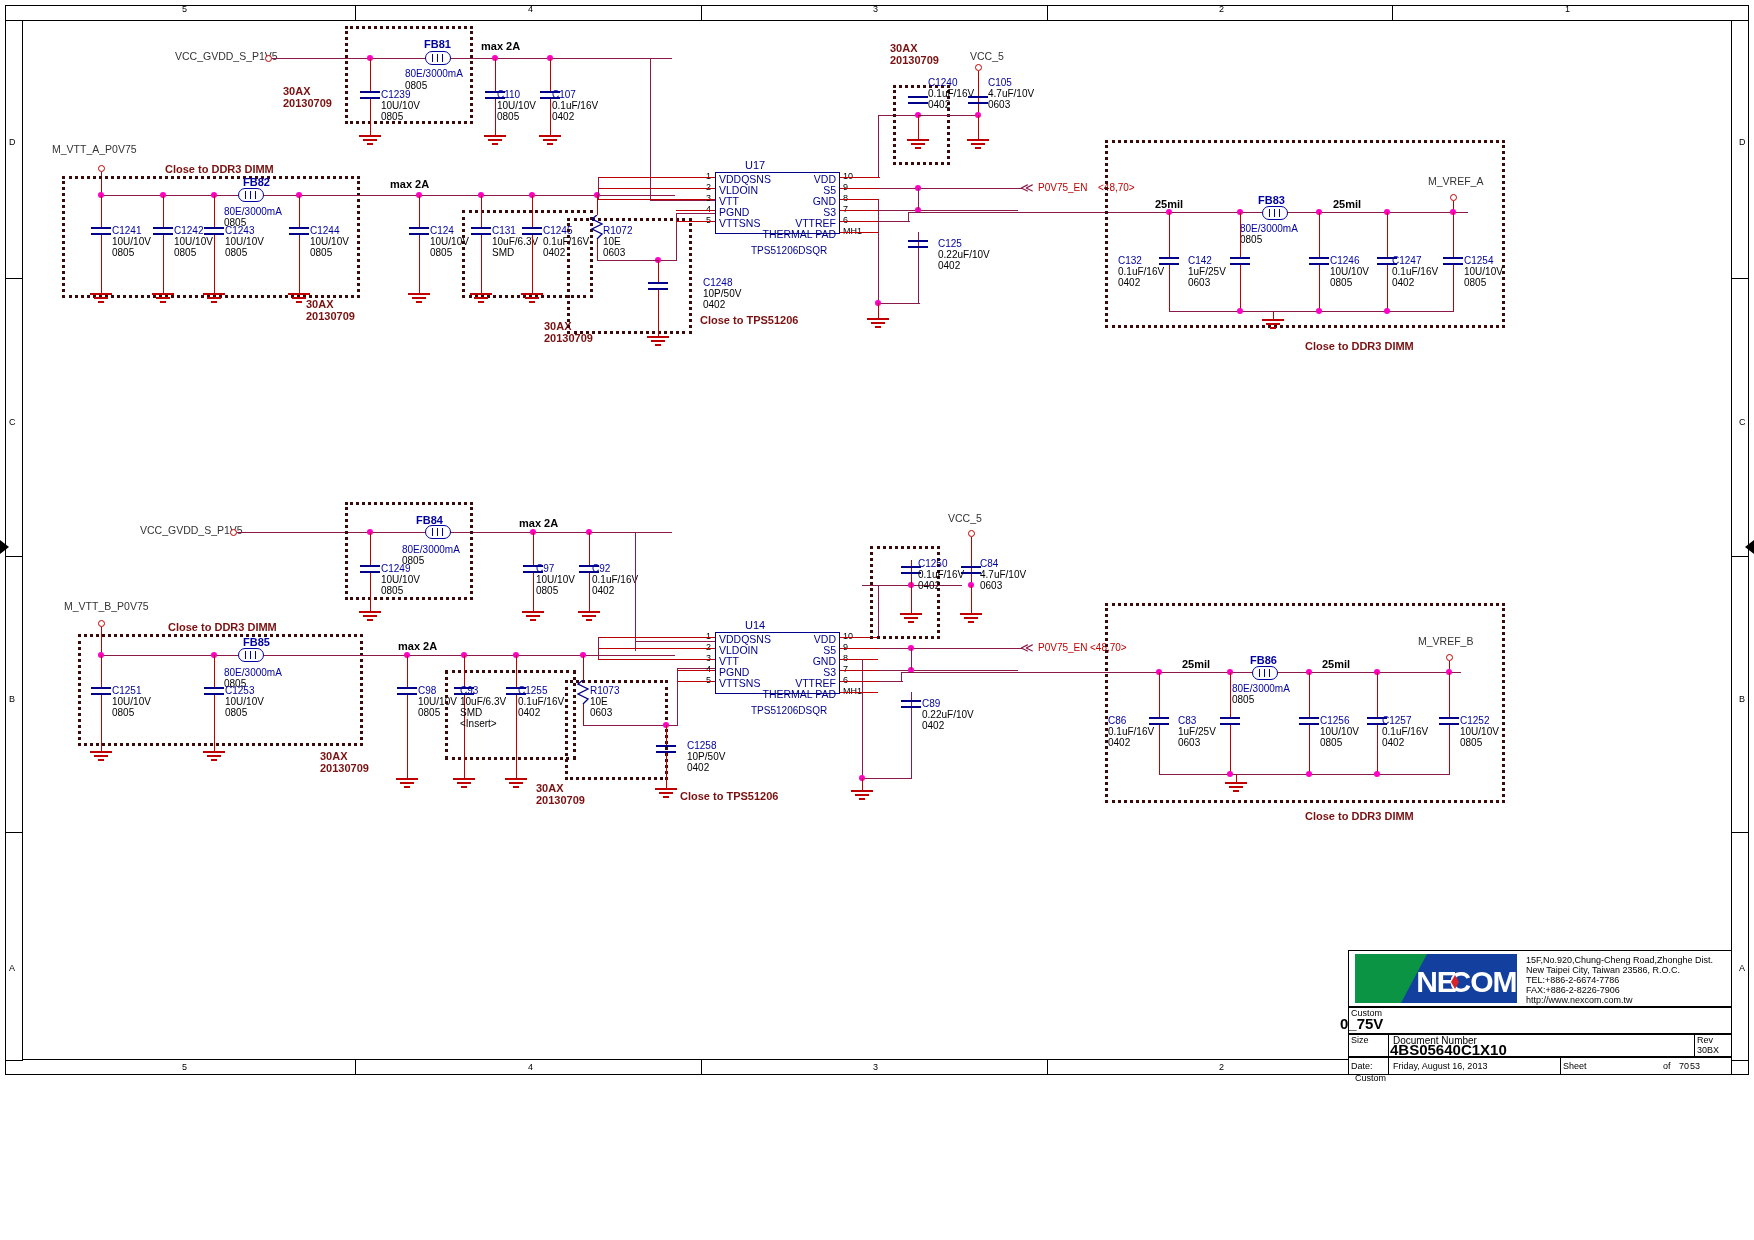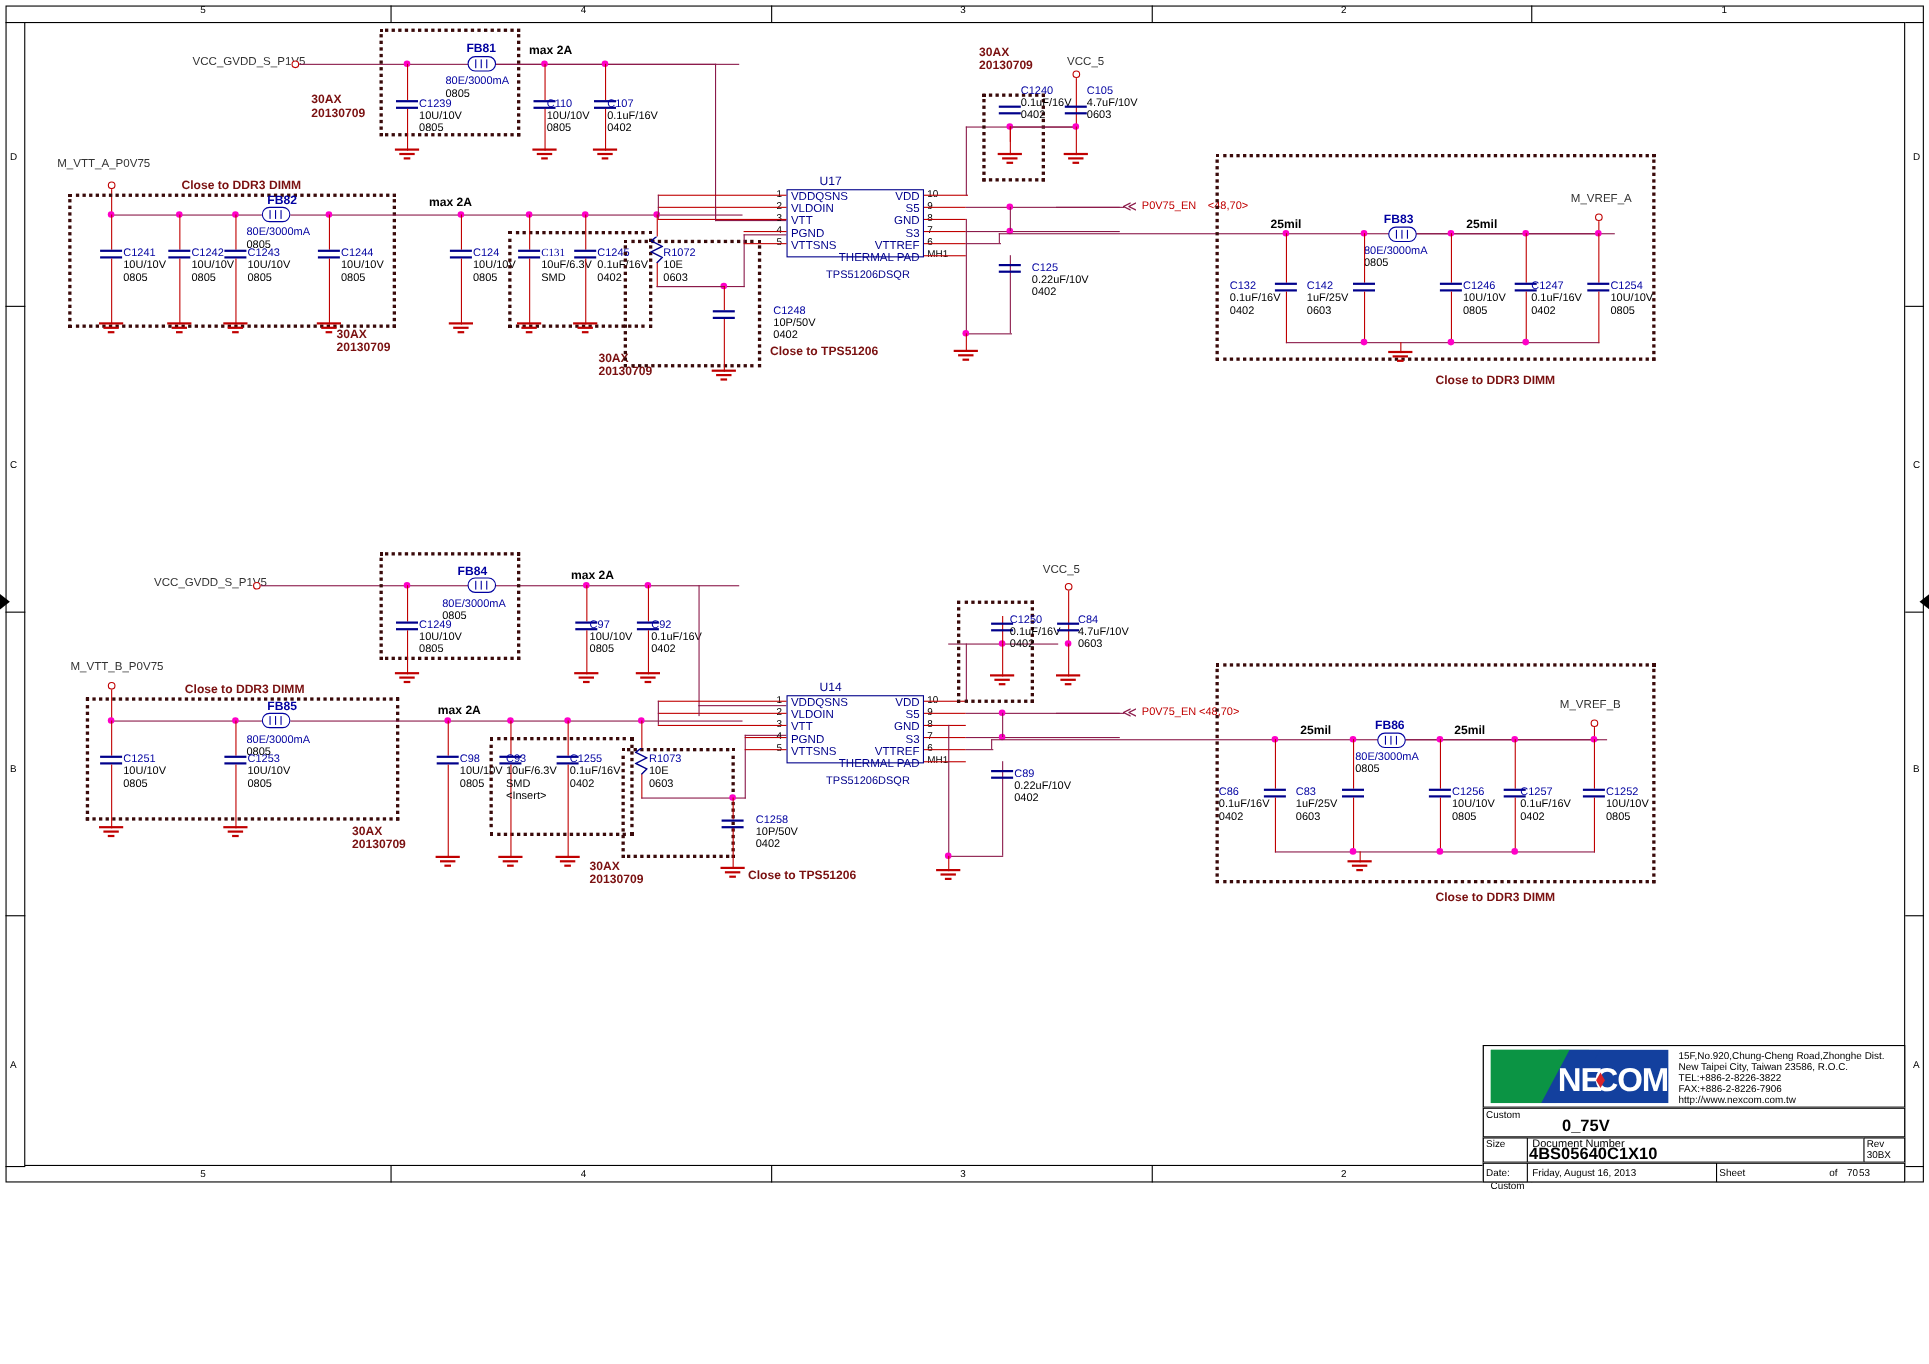--- a/index.html
+++ b/index.html
@@ -306,21 +306,21 @@
   <div class="cap" style="left:471px;top:227px;">
       <div class="p1"></div>
       <div class="p2"></div>
     </div>
   <div class="wr wrv" style="left:481px;top:235px;height:60px;"></div>
   <div class="gnd" style="left:470px;top:293px;">
     <b style="top:0;left:0;width:22px;height:1.6px"></b>
       <b style="top:4px;left:4px;width:14px;height:1.6px"></b>
       <b style="top:8px;left:8px;width:6px;height:1.6px"></b>
   </div>
-  <div class="lbl lbl-blue" style="left:492px;top:225px;font-family:Liberation Serif, serif;">C131</div>
+  <div class="lbl lbl-blue" style="left:492px;top:225px;">C131</div>
   <div class="lbl" style="left:492px;top:236px;">10uF/6.3V</div>
   <div class="lbl" style="left:492px;top:247px;">SMD</div>
 
   <div class="jd" style="left:529px;top:192px;"></div>
   <div class="wr wrv" style="left:532px;top:195px;height:32px;"></div>
   <div class="cap" style="left:522px;top:227px;">
       <div class="p1"></div>
       <div class="p2"></div>
     </div>
   <div class="wr wrv" style="left:532px;top:235px;height:60px;"></div>
@@ -998,27 +998,27 @@
       <polygon points="0,0 90,0 60,49 0,49" fill="#0B9444"></polygon>
       <polygon points="62,0 100,0 72,49 36,49" fill="#13409E"></polygon>
       <polygon points="0,0 72,0 46,49 0,49" fill="#0B9444"></polygon>
       <text x="81" y="38" font-family="Liberation Sans, sans-serif" font-size="30" font-weight="bold" fill="#ffffff" text-anchor="middle" letter-spacing="-1">NE</text>
       <text x="128" y="38" font-family="Liberation Sans, sans-serif" font-size="30" font-weight="bold" fill="#ffffff" text-anchor="middle" letter-spacing="-1">COM</text>
       <polygon points="100,21 104,28 100,35 96,28" fill="#D8232A"></polygon>
     </svg>
   </div>
   <div class="tbsmall" style="left:1526px;top:955px;">15F,No.920,Chung-Cheng Road,Zhonghe Dist.</div>
   <div class="tbsmall" style="left:1526px;top:965px;">New Taipei City, Taiwan 23586, R.O.C.</div>
-  <div class="tbsmall" style="left:1526px;top:975px;">TEL:+886-2-8226-3822</div>
+  <div class="tbsmall" style="left:1526px;top:975px;">TEL:+886-2-6674-7786</div>
   <div class="tbsmall" style="left:1526px;top:985px;">FAX:+886-2-8226-7906</div>
   <div class="tbsmall" style="left:1526px;top:995px;">http://www.nexcom.com.tw</div>
 
   <div class="tb" style="left:1348px;top:1007px;width:384px;height:27px;"></div>
   <div class="tbsmall" style="left:1351px;top:1008px;">Custom</div>
-  <div class="tbbig" style="left:1420px;top:1015px;">0_75V</div>
+  <div class="tbbig" style="left:1340px;top:1015px;">0_75V</div>
 
   <div class="tb" style="left:1348px;top:1034px;width:384px;height:23px;"></div>
   <div class="tb" style="left:1348px;top:1034px;width:41px;height:23px;"></div>
   <div class="tb" style="left:1694px;top:1034px;width:38px;height:23px;"></div>
   <div class="tbsmall" style="left:1351px;top:1035px;">Size</div>
   <div class="tbsmall" style="left:1355px;top:1073px;">Custom</div>
   <div class="tbtxt" style="left:1393px;top:1035px;">Document Number</div>
   <div class="tbbig" style="left:1390px;top:1041px;">4BS05640C1X10</div>
   <div class="tbsmall" style="left:1697px;top:1035px;">Rev</div>
   <div class="tbsmall" style="left:1697px;top:1045px;">30BX</div>

